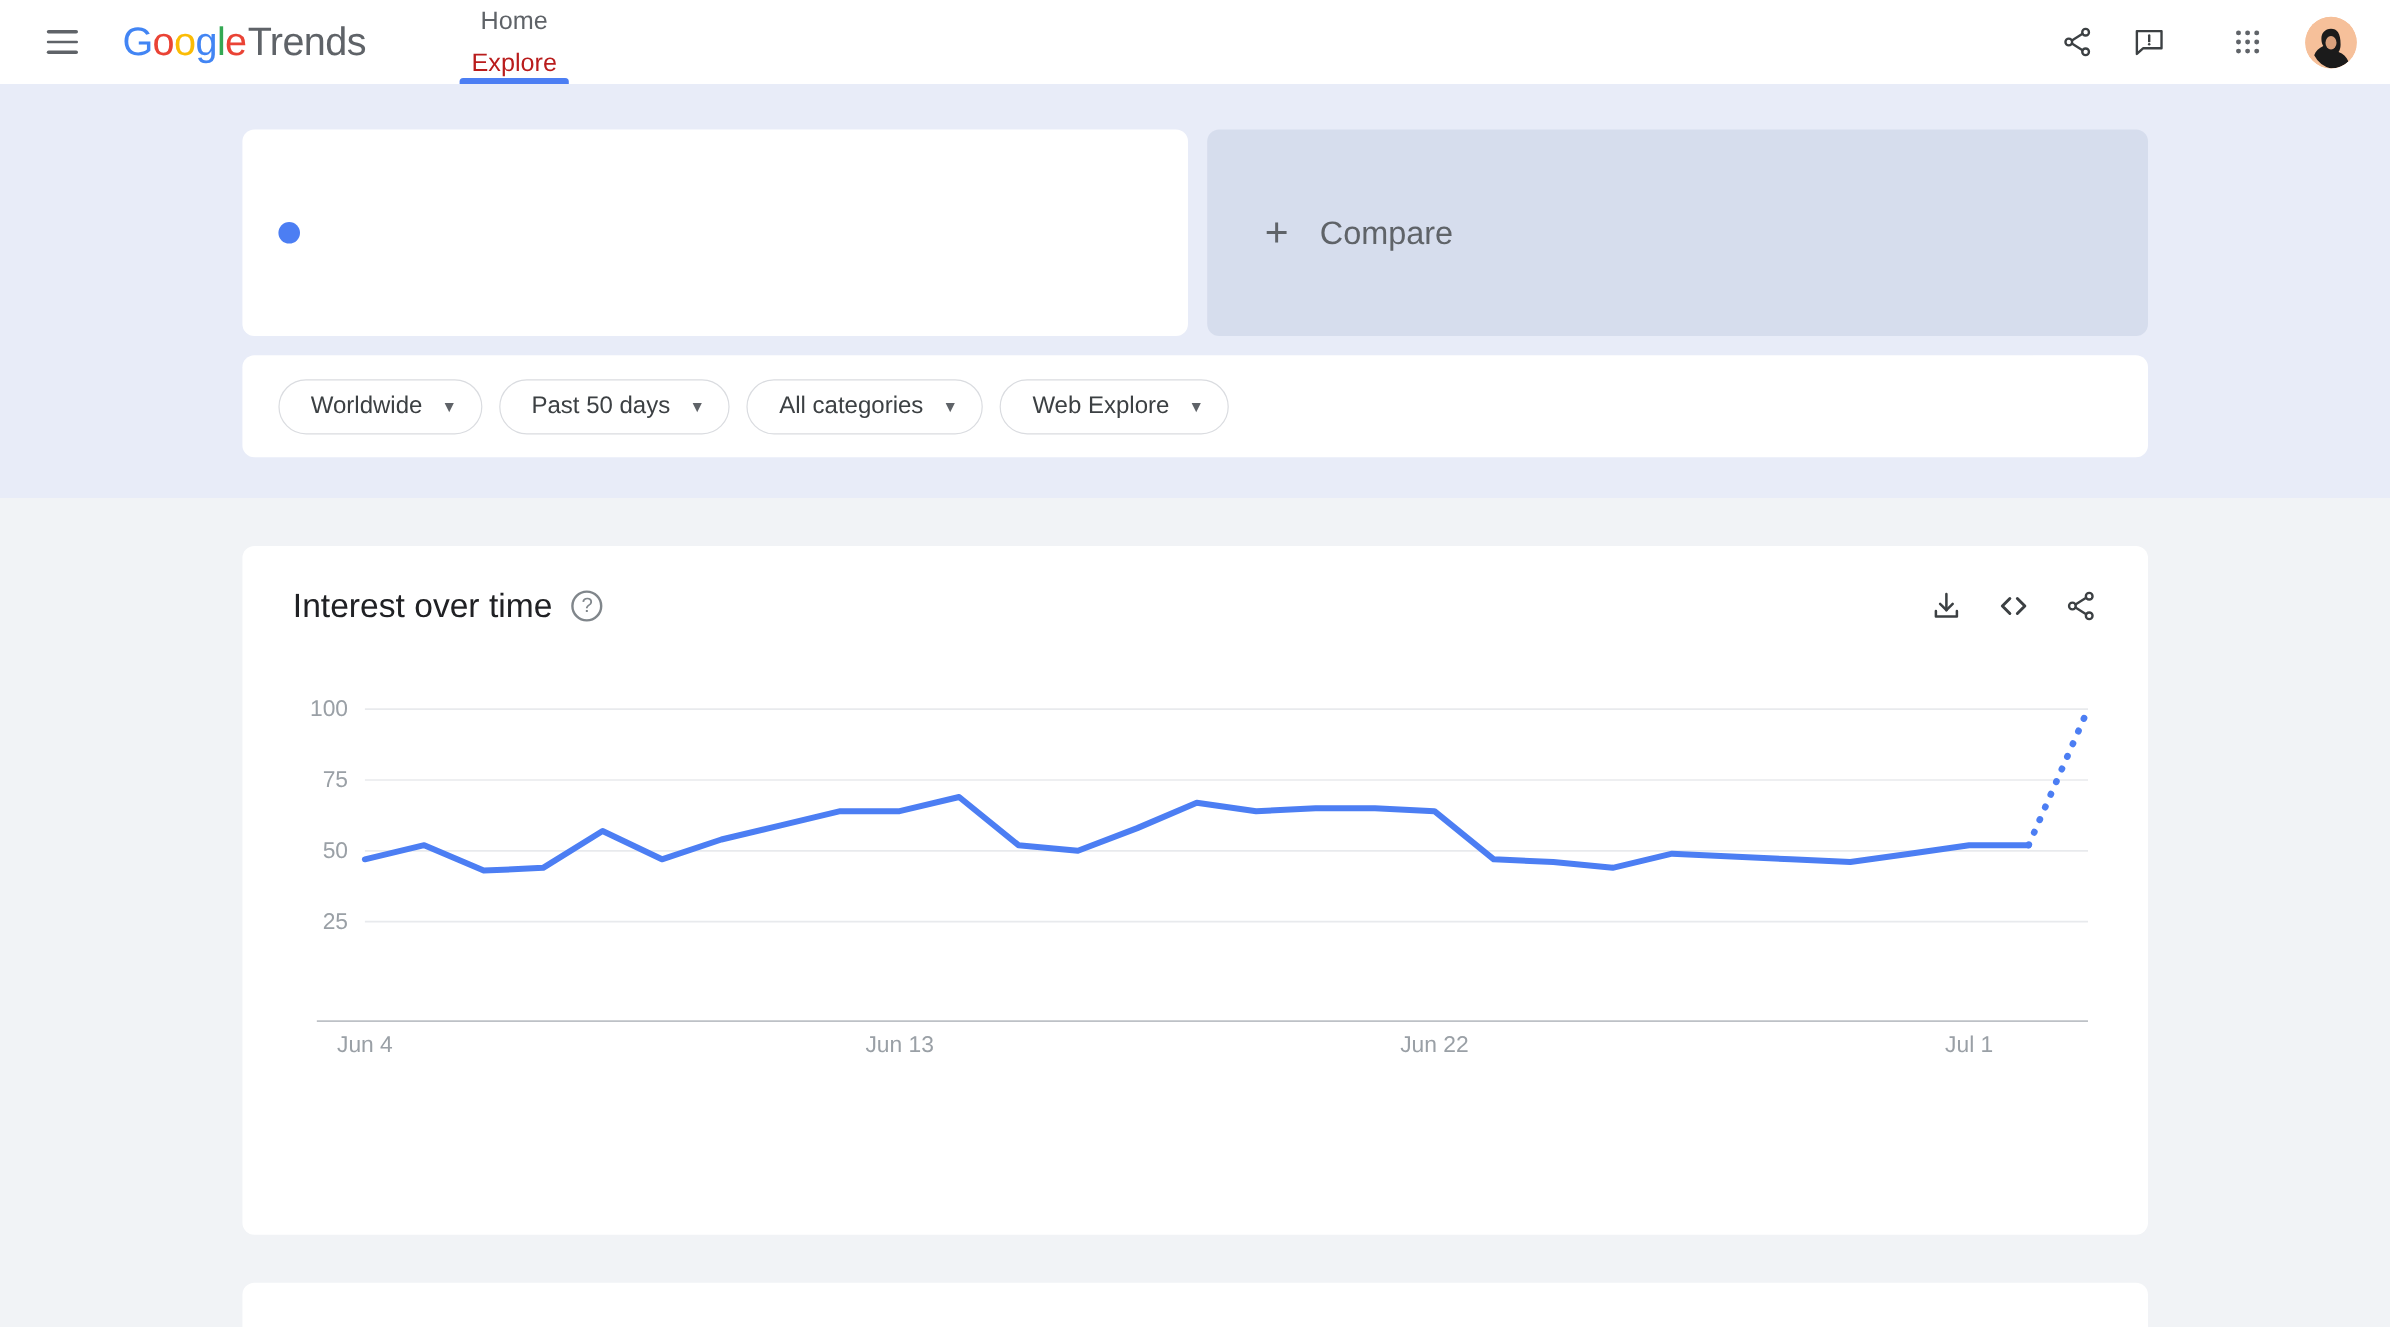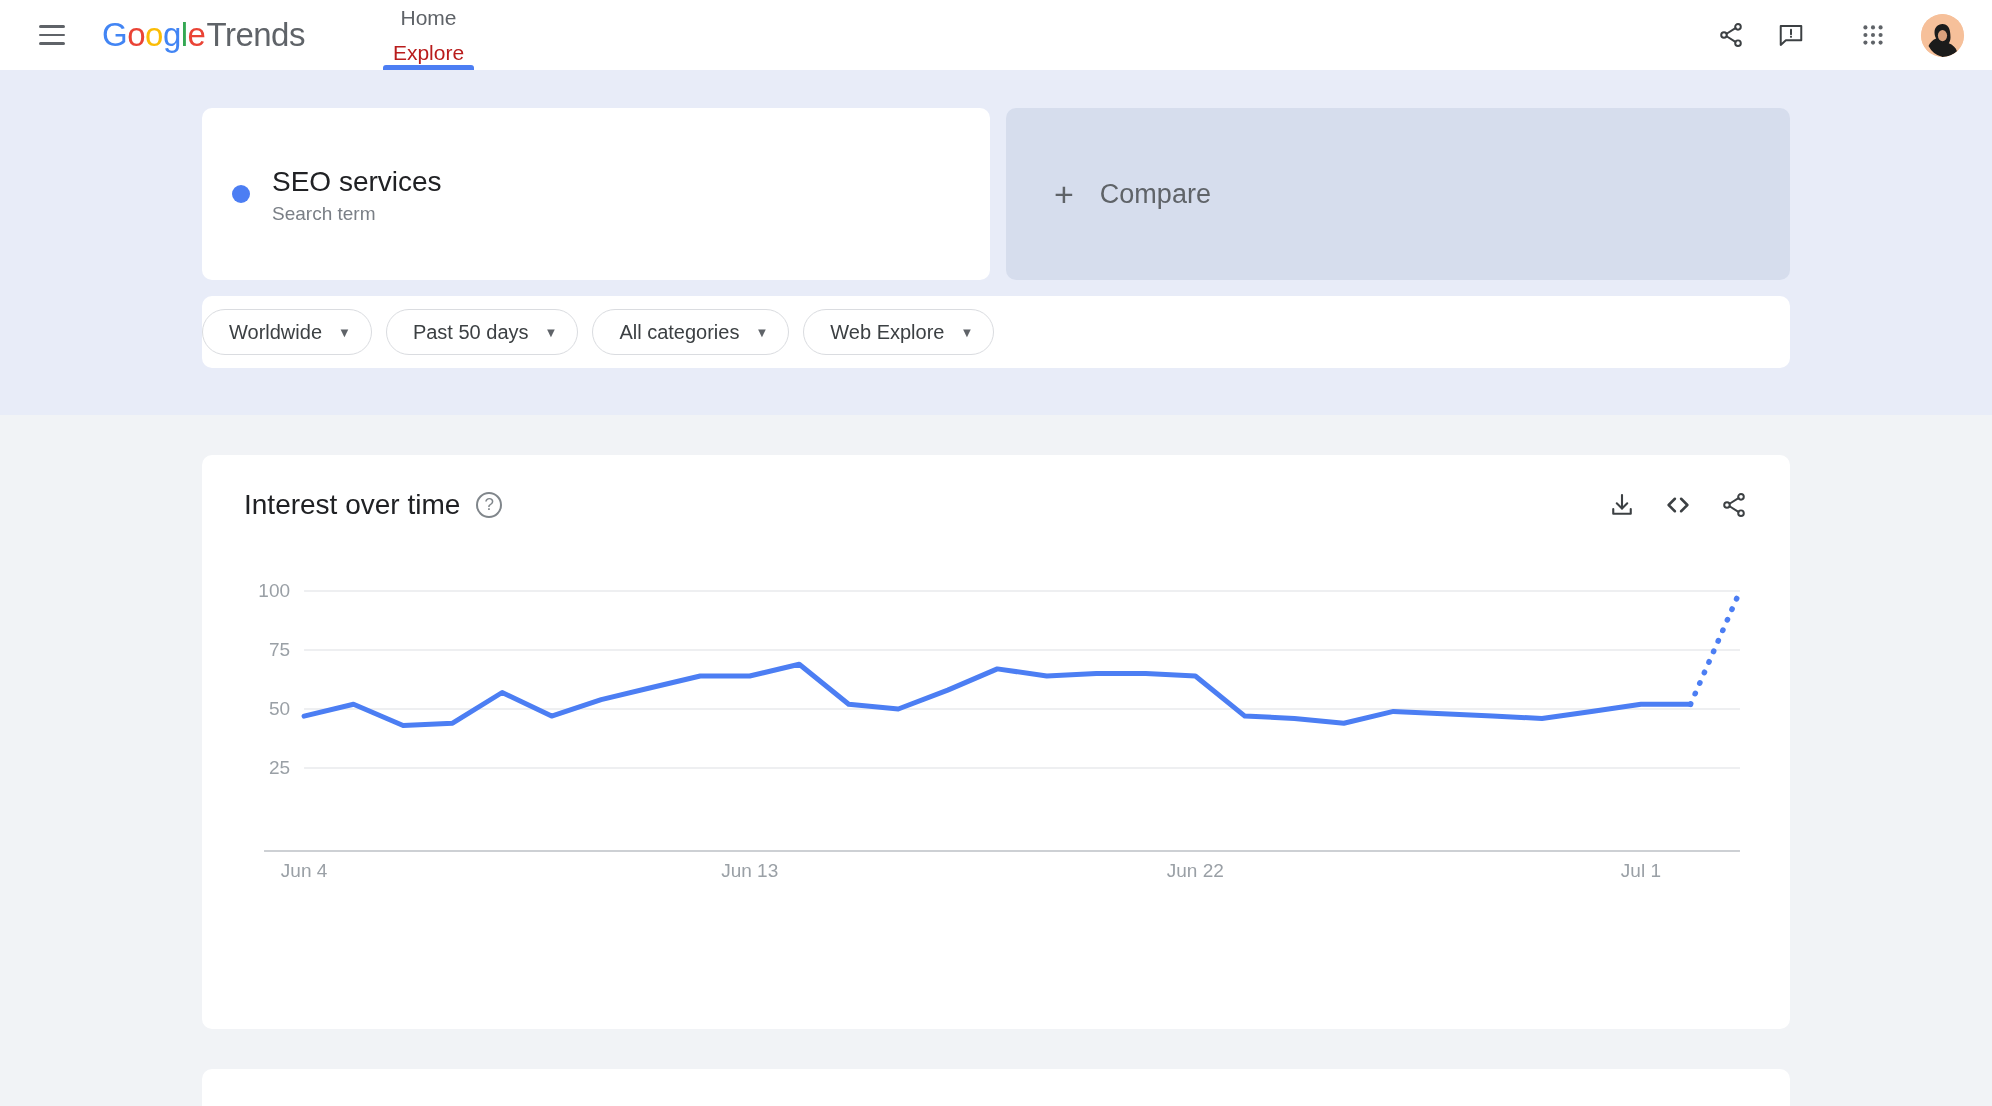--- a/index.html
+++ b/index.html
@@ -154,25 +154,26 @@
     line-height: 1;
   }
   .compare-label {
     font-size: 27px;
     color: #5f6368;
     text-align: right;
   }
 
   .filter-bar {
     margin-top: 16px;
-    height: 72px;
+    height: 85px;
     background: #ffffff;
     border-radius: 10px;
     display: flex;
     align-items: center;
+    padding-left: 30px;
     gap: 14px;
   }
   .chip {
     height: 46px;
     border: 1px solid #dadce0;
     border-radius: 24px;
     display: flex;
     align-items: center;
     padding: 0 20px 0 26px;
     font-size: 20px;
@@ -296,24 +297,20 @@
       </svg>
     </div>
   </div>
 </div>
 
 <div class="query-section">
   <div class="inner">
     <div class="term-row">
       <div class="term-card">
         <div class="term-dot"></div>
-        <div>
-          <div class="term-title">SEO services</div>
-          <div class="term-sub">Search term</div>
-        </div>
       </div>
       <div class="compare-card">
         <div class="plus-icon">+</div>
         <div class="compare-label">Compare</div>
       </div>
     </div>
 
     <div class="filter-bar">
       <div class="chip">
         <span>Worldwide</span>

